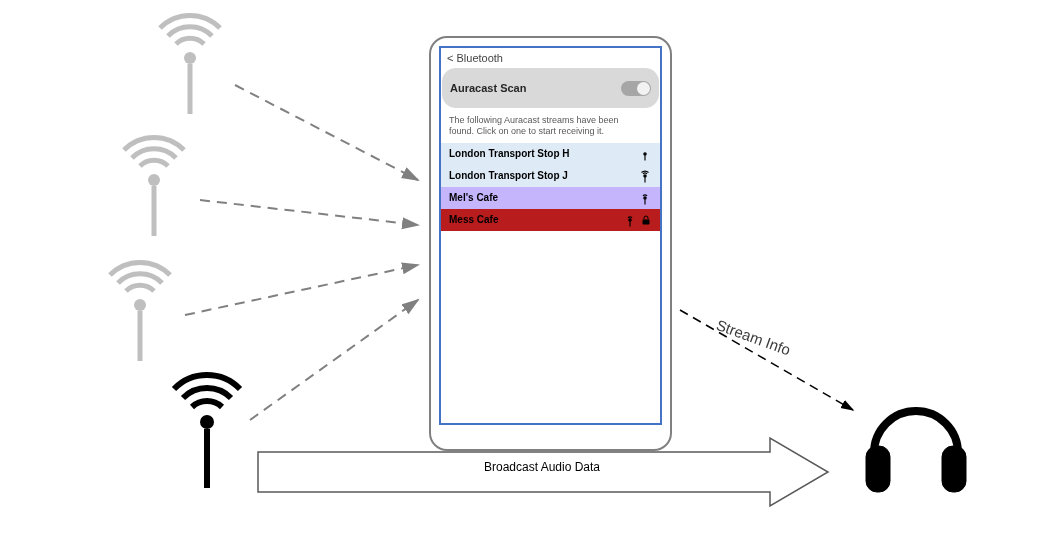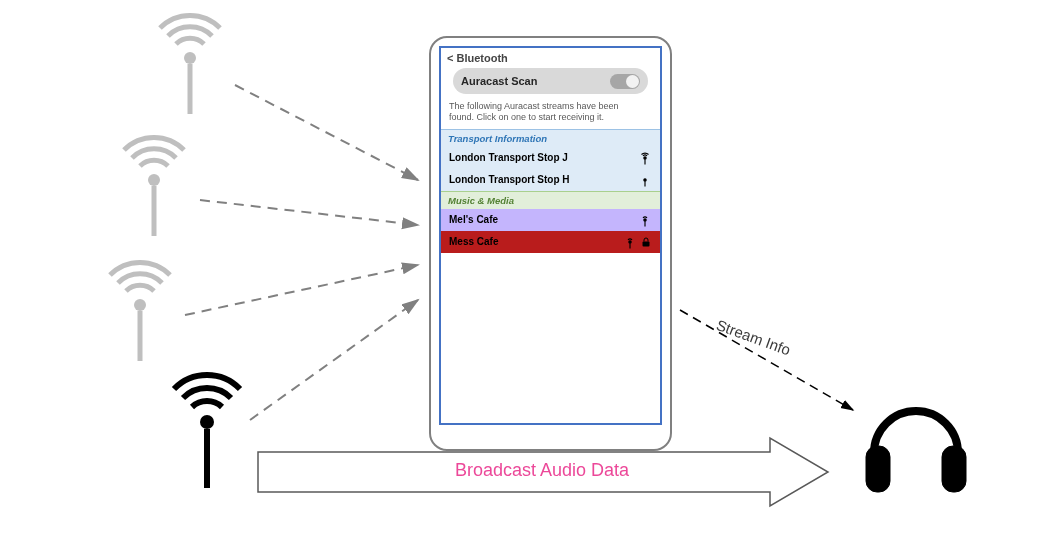--- a/index.html
+++ b/index.html
@@ -1,35 +1,35 @@
 <!DOCTYPE html>
 <html><head>
 <meta charset="utf-8">
 <style>
   html,body{margin:0;padding:0;width:1051px;height:537px;font-family:"Segoe UI",Arial,sans-serif;background:#fff;color:#000;overflow:hidden}
   .abs{position:absolute}
   
   .phone{left:429px;top:36px;width:239px;height:411px;border:2px solid #808080;border-radius:18px;background:#fff}
   .screen{position:absolute;left:8px;top:8px;right:8px;bottom:24px;border:2px solid #4472c4;background:#fff;overflow:hidden}
-  .header{padding:4px 6px 2px 6px;font-size:11px;font-weight:700;color:#444}
-  .scanrow{margin:2px 12px;background:#d9d9d9;border-radius:14px;height:26px;display:flex;align-items:center;justify-content:space-between;padding:0 8px}
+  .header{padding:4px 6px 2px 6px;font-size:11px;font-weight:400;color:#444}
+  .scanrow{margin:2px 1px;background:#d9d9d9;border-radius:14px;height:40px;display:flex;align-items:center;justify-content:space-between;padding:0 8px}
   .scanrow .lbl{font-size:11px;font-weight:600;color:#262626}
   .toggle{width:30px;height:15px;border-radius:8px;background:#a6a6a6;position:relative}
   .toggle .knob{position:absolute;right:1px;top:1px;width:13px;height:13px;border-radius:50%;background:#f2f2f2}
   .desc{font-size:9px;color:#595959;padding:5px 24px 6px 8px;line-height:1.2}
   .cat{font-size:9.5px;font-style:italic;font-weight:700;padding:3px 7px}
   .cat.blue{color:#2e75b6;background:#deebf7;border-top:1px solid #9cc2e5}
   .cat.green{color:#548235;background:#e2efda;border-top:1px solid #a9d08e}
   .item{font-size:10px;font-weight:600;padding:4px 8px;display:flex;justify-content:space-between;align-items:center}
   .item.blue{background:#deebf7}
   .item.green{background:#c4b5fd}
   .item.sel{background:#b91c1c}
   .ico{display:inline-flex;gap:3px;align-items:center}
   svg{display:block}
-  .arrowlabel{font-size:18px;color:#ec4899}
+  .arrowlabel{font-size:12px;color:#000000}
   .streamlabel{font-size:15px;color:#3b3b3b;transform:rotate(20deg);transform-origin:left top}
 </style>
 </head>
 <body>
 
 <svg class="abs" style="left:0;top:0" width="1051" height="537">
   <defs>
     <marker id="ah" markerWidth="10" markerHeight="10" refX="8" refY="3" orient="auto">
       <path d="M0,0 L9,3 L0,6 Z" fill="#808080"></path>
     </marker>
@@ -92,43 +92,41 @@
   <div class="screen">
     <div class="header">&lt; Bluetooth</div>
     <div class="scanrow">
       <span class="lbl">Auracast Scan</span>
       <span class="toggle">
           <span class="knob"></span>
         </span>
     </div>
     <div class="desc">The following Auracast streams have been found.  Click on one to start receiving it.</div>
 
-    <div class="cat blue">Transport Information</div>
+    <div class="item blue">
+      <span>London Transport Stop H</span>
+      <span class="ico">
+        <svg width="14" height="14" viewBox="0 0 24 24" fill="none" stroke="#000" stroke-width="2">
+            <circle cx="12" cy="12" r="2" fill="#000"></circle>
+            <line x1="12" y1="14" x2="12" y2="23"></line>
+          </svg>
+      </span>
+    </div>
     <div class="item blue">
       <span>London Transport Stop J</span>
       <span class="ico">
         <svg width="14" height="14" viewBox="0 0 24 24" fill="none" stroke="#000" stroke-width="2">
             <circle cx="12" cy="12" r="2" fill="#000"></circle>
             <line x1="12" y1="14" x2="12" y2="23"></line>
             <path d="M6 6a8.5 8.5 0 0 1 12 0"></path>
             <path d="M8.5 8.5a5 5 0 0 1 7 0"></path>
           </svg>
       </span>
     </div>
-    <div class="item blue">
-      <span>London Transport Stop H</span>
-      <span class="ico">
-        <svg width="14" height="14" viewBox="0 0 24 24" fill="none" stroke="#000" stroke-width="2">
-            <circle cx="12" cy="12" r="2" fill="#000"></circle>
-            <line x1="12" y1="14" x2="12" y2="23"></line>
-          </svg>
-      </span>
-    </div>
 
-    <div class="cat green">Music &amp; Media</div>
     <div class="item green">
       <span>Mel's Cafe</span>
       <span class="ico">
         <svg width="14" height="14" viewBox="0 0 24 24" fill="none" stroke="#000" stroke-width="2">
             <circle cx="12" cy="12" r="2" fill="#000"></circle>
             <line x1="12" y1="14" x2="12" y2="23"></line>
             <path d="M8.5 8.5a5 5 0 0 1 7 0"></path>
           </svg>
       </span>
     </div>

